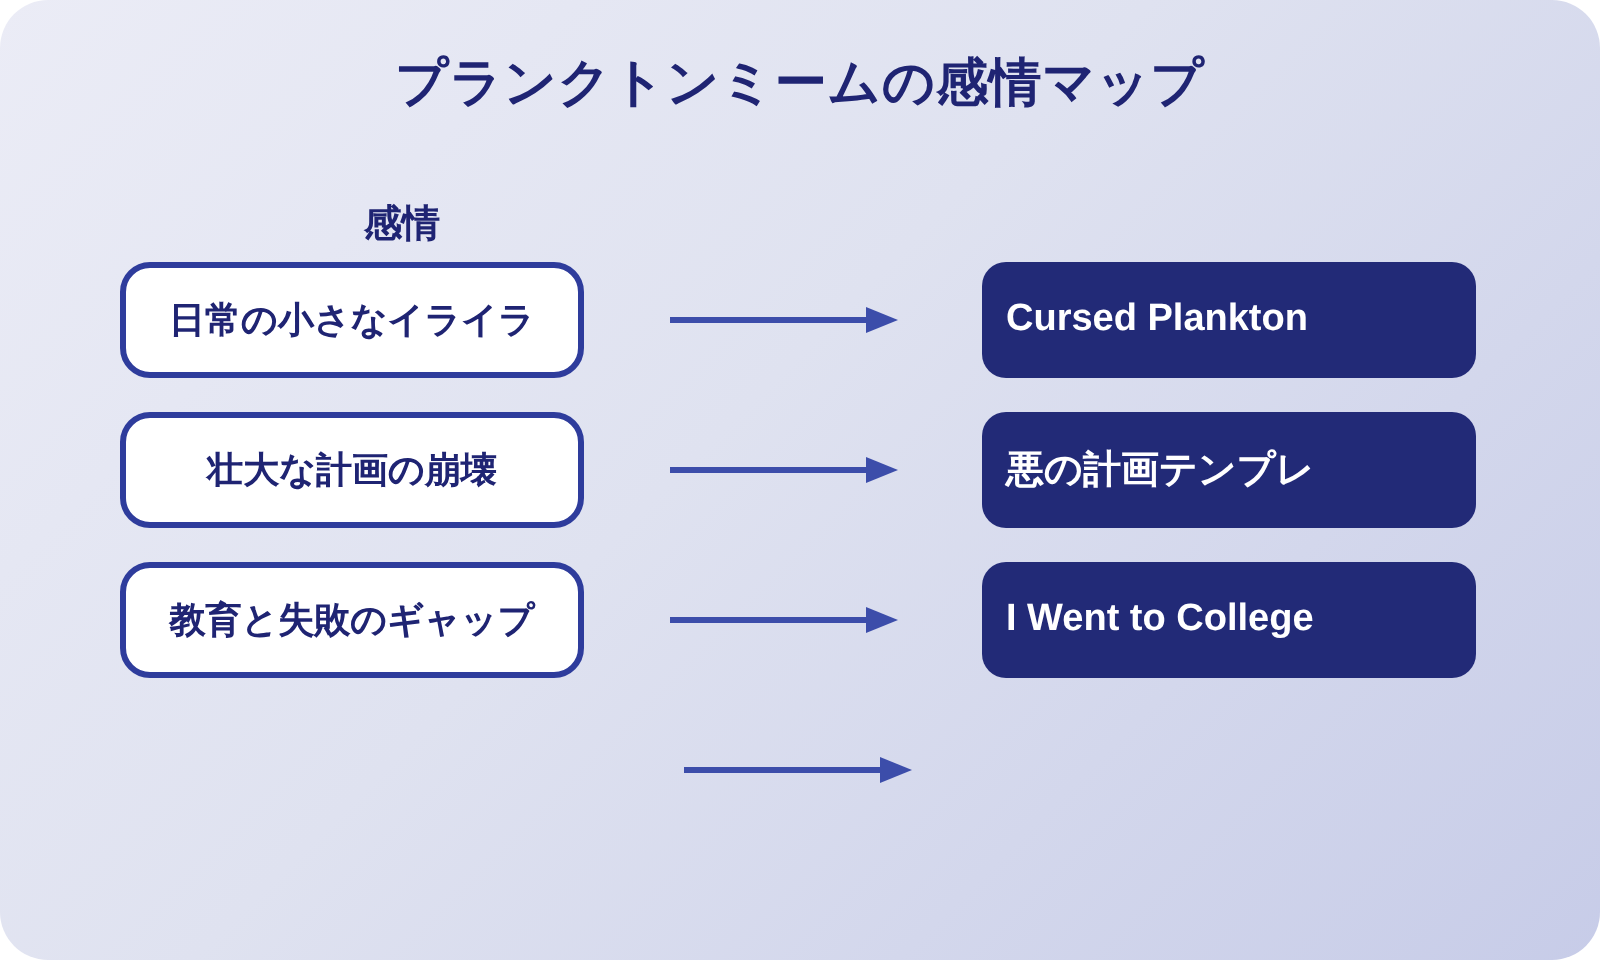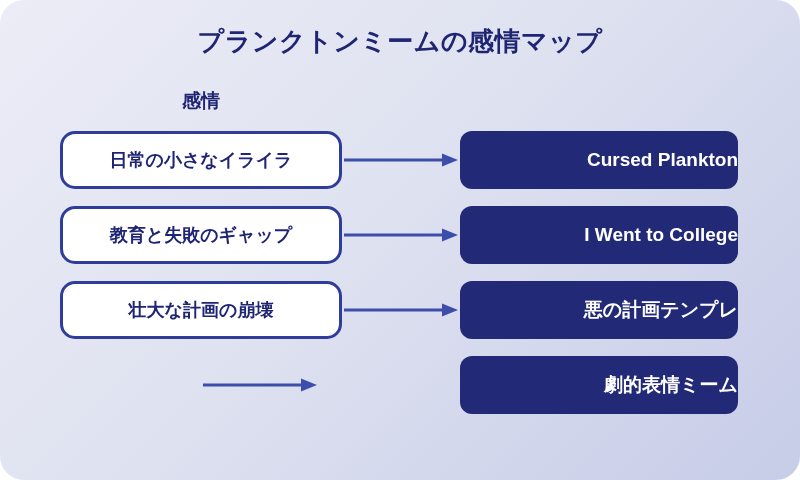--- a/index.html
+++ b/index.html
@@ -26,21 +26,21 @@
     width: 100%;
     margin: 0;
     text-align: center;
     font-size: 26px;
     font-weight: bold;
     color: #1f2473;
     letter-spacing: 0.5px;
   }
   .col-headers {
     position: absolute;
-    top: 88px;
+    top: 99px;
     left: 0;
     width: 100%;
     height: 22px;
   }
   .col-header {
     position: absolute;
     top: 0;
     font-size: 19px;
     font-weight: bold;
     color: #1f2473;
@@ -54,21 +54,21 @@
     left: 60px;
     width: 678px;
   }
   .row {
     display: flex;
     align-items: center;
     height: 58px;
     margin-bottom: 17px;
   }
   .emotion-box {
-    width: 282px;
+    width: 232px;
     height: 58px;
     box-sizing: border-box;
     background: #ffffff;
     border: 3px solid #2e3c9c;
     border-radius: 15px;
     display: flex;
     align-items: center;
     justify-content: center;
     font-size: 18px;
     font-weight: bold;
@@ -77,28 +77,28 @@
   }
   .arrow {
     flex: 1 1 auto;
     display: flex;
     align-items: center;
     justify-content: center;
     height: 58px;
   }
   .arrow svg { display: block; }
   .meme-box {
-    width: 278px;
+    width: 247px;
     height: 58px;
     box-sizing: border-box;
     background: #222a77;
     border-radius: 12px;
     display: flex;
     align-items: center;
-    justify-content: flex-end;
+    justify-content: flex-start;
     font-size: 19px;
     font-weight: bold;
     color: #ffffff;
     flex: 0 0 auto;
     padding-left: 12px;
   }
 </style>
 </head>
 <body>
 
@@ -121,54 +121,51 @@
           <path d="M115 8 L99 1.5 L99 14.5 Z" fill="#3c4daa"></path>
         </svg>
       </div>
       <div class="meme-box">
         <span>Cursed Plankton</span>
       </div>
     </div>
 
     <div class="row">
       <div class="emotion-box">
+        <span>壮大な計画の崩壊</span>
+      </div>
+      <div class="arrow">
+        <svg width="116" height="16" viewBox="0 0 116 16">
+          <line x1="1" y1="8" x2="101" y2="8" stroke="#3c4daa" stroke-width="3"></line>
+          <path d="M115 8 L99 1.5 L99 14.5 Z" fill="#3c4daa"></path>
+        </svg>
+      </div>
+      <div class="meme-box">
+        <span>悪の計画テンプレ</span>
+      </div>
+    </div>
+
+    <div class="row">
+      <div class="emotion-box">
         <span>教育と失敗のギャップ</span>
       </div>
       <div class="arrow">
         <svg width="116" height="16" viewBox="0 0 116 16">
           <line x1="1" y1="8" x2="101" y2="8" stroke="#3c4daa" stroke-width="3"></line>
           <path d="M115 8 L99 1.5 L99 14.5 Z" fill="#3c4daa"></path>
         </svg>
       </div>
       <div class="meme-box">
         <span>I Went to College</span>
       </div>
     </div>
 
     <div class="row">
-      <div class="emotion-box">
-        <span>壮大な計画の崩壊</span>
-      </div>
       <div class="arrow">
         <svg width="116" height="16" viewBox="0 0 116 16">
           <line x1="1" y1="8" x2="101" y2="8" stroke="#3c4daa" stroke-width="3"></line>
           <path d="M115 8 L99 1.5 L99 14.5 Z" fill="#3c4daa"></path>
         </svg>
-      </div>
-      <div class="meme-box">
-        <span>悪の計画テンプレ</span>
-      </div>
-    </div>
-
-    <div class="row">
-      <div class="arrow">
-        <svg width="116" height="16" viewBox="0 0 116 16">
-          <line x1="1" y1="8" x2="101" y2="8" stroke="#3c4daa" stroke-width="3"></line>
-          <path d="M115 8 L99 1.5 L99 14.5 Z" fill="#3c4daa"></path>
-        </svg>
-      </div>
-      <div class="meme-box">
-        <span>劇的表情ミーム</span>
       </div>
     </div>
 
   </div>
 </div>
 
 </body></html>

